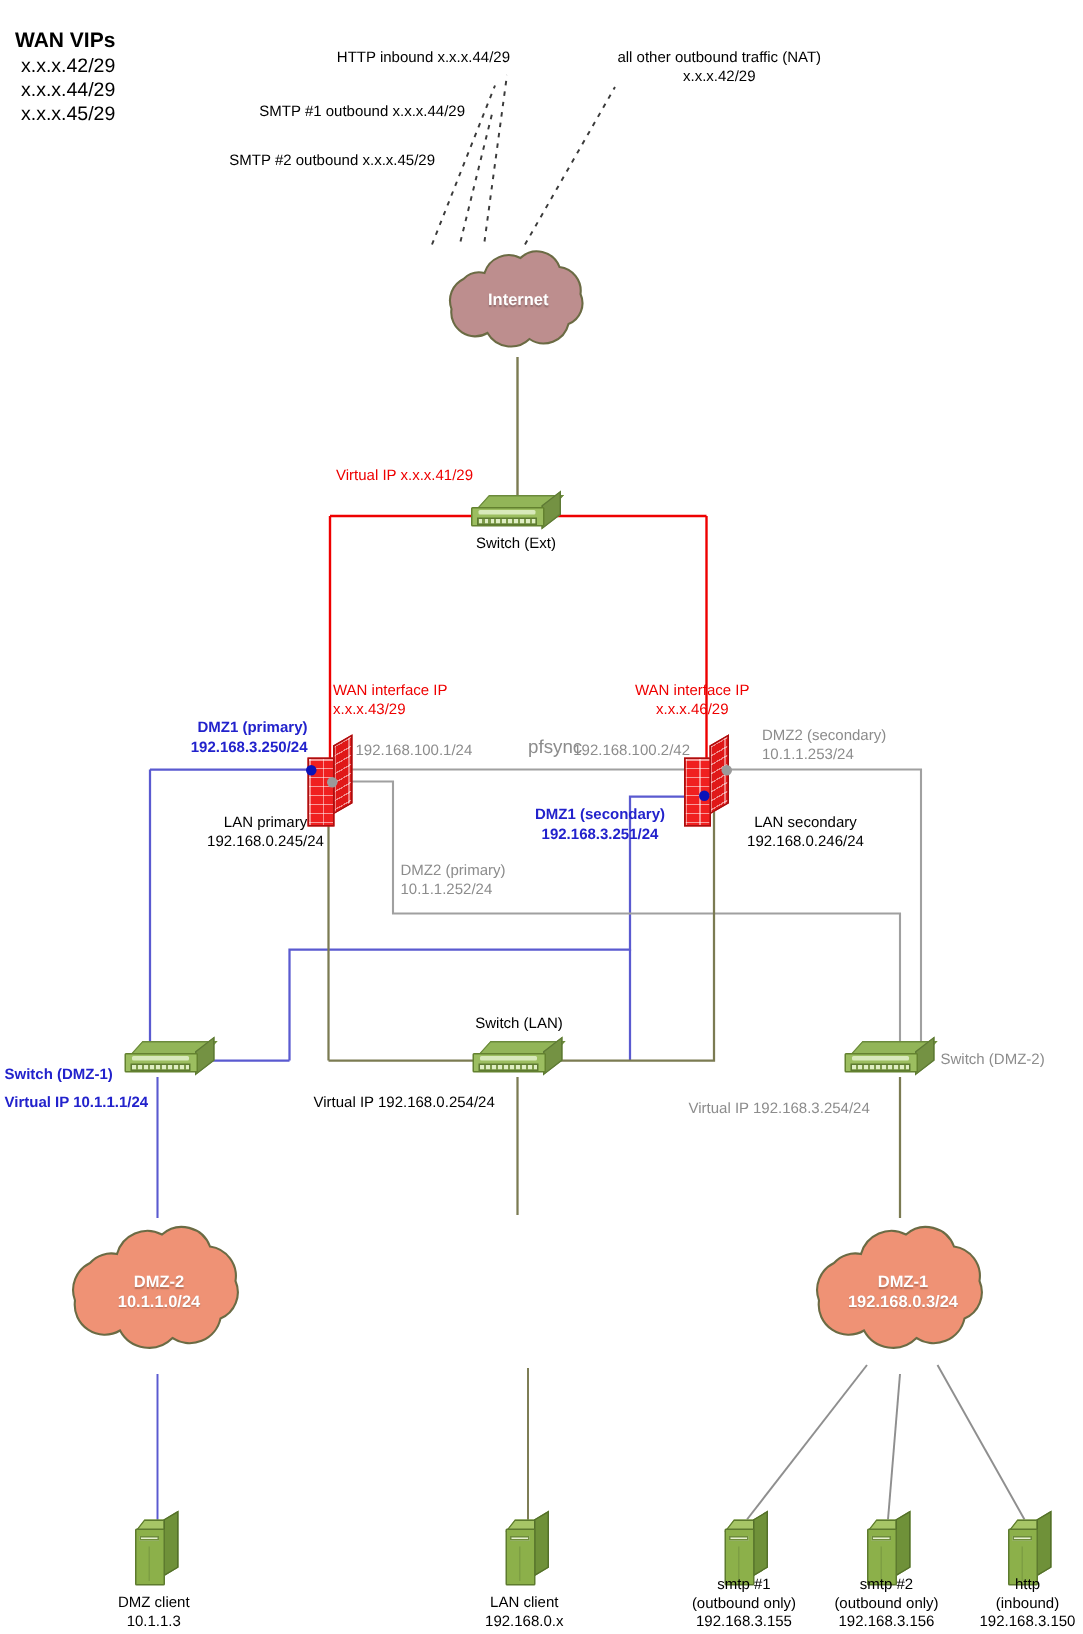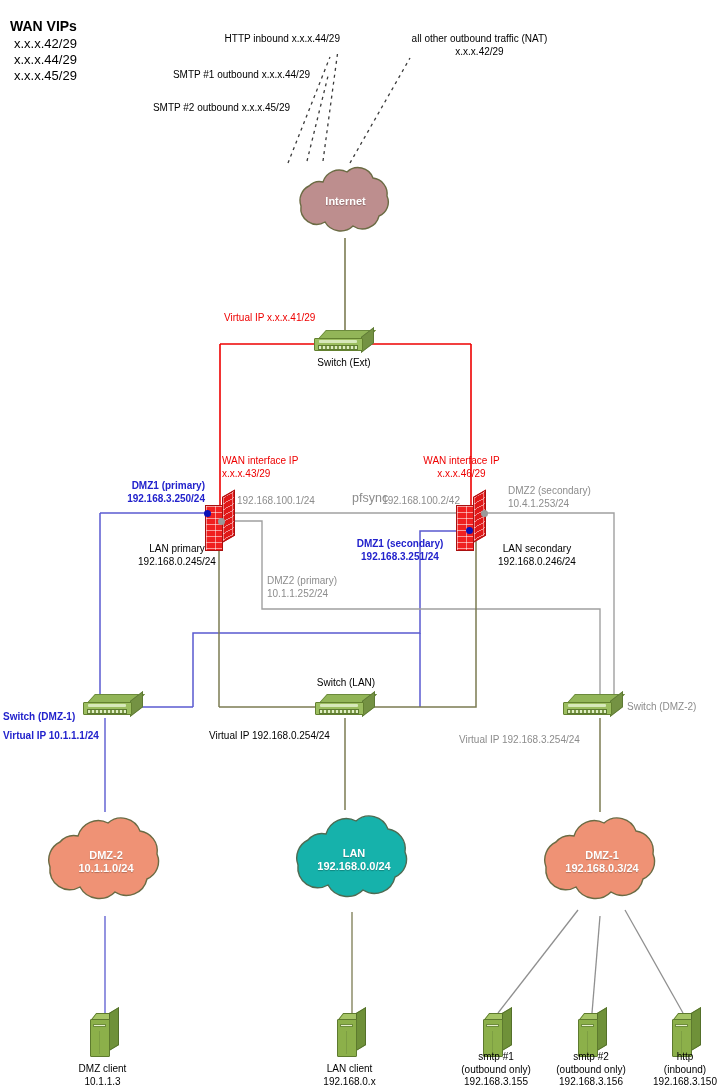--- a/index.html
+++ b/index.html
@@ -175,21 +175,21 @@
   <div class="fw" style="left:456px;top:497px;">
     <div class="side"></div>
     <div class="face"></div>
   </div>
   <div class="dot g" style="left:481px;top:510px;"></div>
   <div class="dot b" style="left:466px;top:527px;"></div>
 
   <div class="lbl c red" style="left:374px;top:455px;width:175px;">WAN interface IP
 x.x.x.46/29</div>
   <div class="lbl gray" style="left:508px;top:485px;">DMZ2 (secondary)
-10.4.1.253/24</div>
+10.1.1.253/24</div>
   <div class="lbl c blue" style="left:310px;top:538px;width:180px;">DMZ1 (secondary)
 192.168.3.251/24</div>
   <div class="lbl c blk" style="left:472px;top:543px;width:130px;">LAN secondary
 192.168.0.246/24</div>
   <div class="lbl r gray" style="left:330px;top:495px;width:130px;">192.168.100.2/42</div>
 
   <div class="lbl gray" style="left:352px;top:492px;font-size:12.5px;">pfsync</div>
 
   <div class="switch" style="left:83px;top:694px;">
     <div class="top"></div>
@@ -224,29 +224,20 @@
   <div class="cloud" style="left:42px;top:808px;width:128px;height:108px;">
     <svg width="128" height="108" viewBox="0 0 128 108">
       <path d="M36 28 a21 21 0 0 1 30 -13 a20 20 0 0 1 32 8 a20 20 0 0 1 17 23
                a19 19 0 0 1 -10 25 a21 21 0 0 1 -32 13 a22 22 0 0 1 -35 -5
                a20 20 0 0 1 -30 -20 a20 20 0 0 1 10 -25 a19 19 0 0 1 18 -6 z" fill="#ef9275" stroke="#6b6b44" stroke-width="1.4"></path>
     </svg>
     <div class="txt">DMZ-2
 10.1.1.0/24</div>
   </div>
 
-  <div class="cloud" style="left:290px;top:806px;width:128px;height:108px;">
-    <svg width="128" height="108" viewBox="0 0 128 108">
-      <path d="M36 28 a21 21 0 0 1 30 -13 a20 20 0 0 1 32 8 a20 20 0 0 1 17 23
-               a19 19 0 0 1 -10 25 a21 21 0 0 1 -32 13 a22 22 0 0 1 -35 -5
-               a20 20 0 0 1 -30 -20 a20 20 0 0 1 10 -25 a19 19 0 0 1 18 -6 z" fill="#16b2ab" stroke="#4f6b52" stroke-width="1.4"></path>
-    </svg>
-    <div class="txt">LAN
-192.168.0.0/24</div>
-  </div>
 
   <div class="cloud" style="left:538px;top:808px;width:128px;height:108px;">
     <svg width="128" height="108" viewBox="0 0 128 108">
       <path d="M36 28 a21 21 0 0 1 30 -13 a20 20 0 0 1 32 8 a20 20 0 0 1 17 23
                a19 19 0 0 1 -10 25 a21 21 0 0 1 -32 13 a22 22 0 0 1 -35 -5
                a20 20 0 0 1 -30 -20 a20 20 0 0 1 10 -25 a19 19 0 0 1 18 -6 z" fill="#ef9275" stroke="#6b6b44" stroke-width="1.4"></path>
     </svg>
     <div class="txt">DMZ-1
 192.168.0.3/24</div>
   </div>

